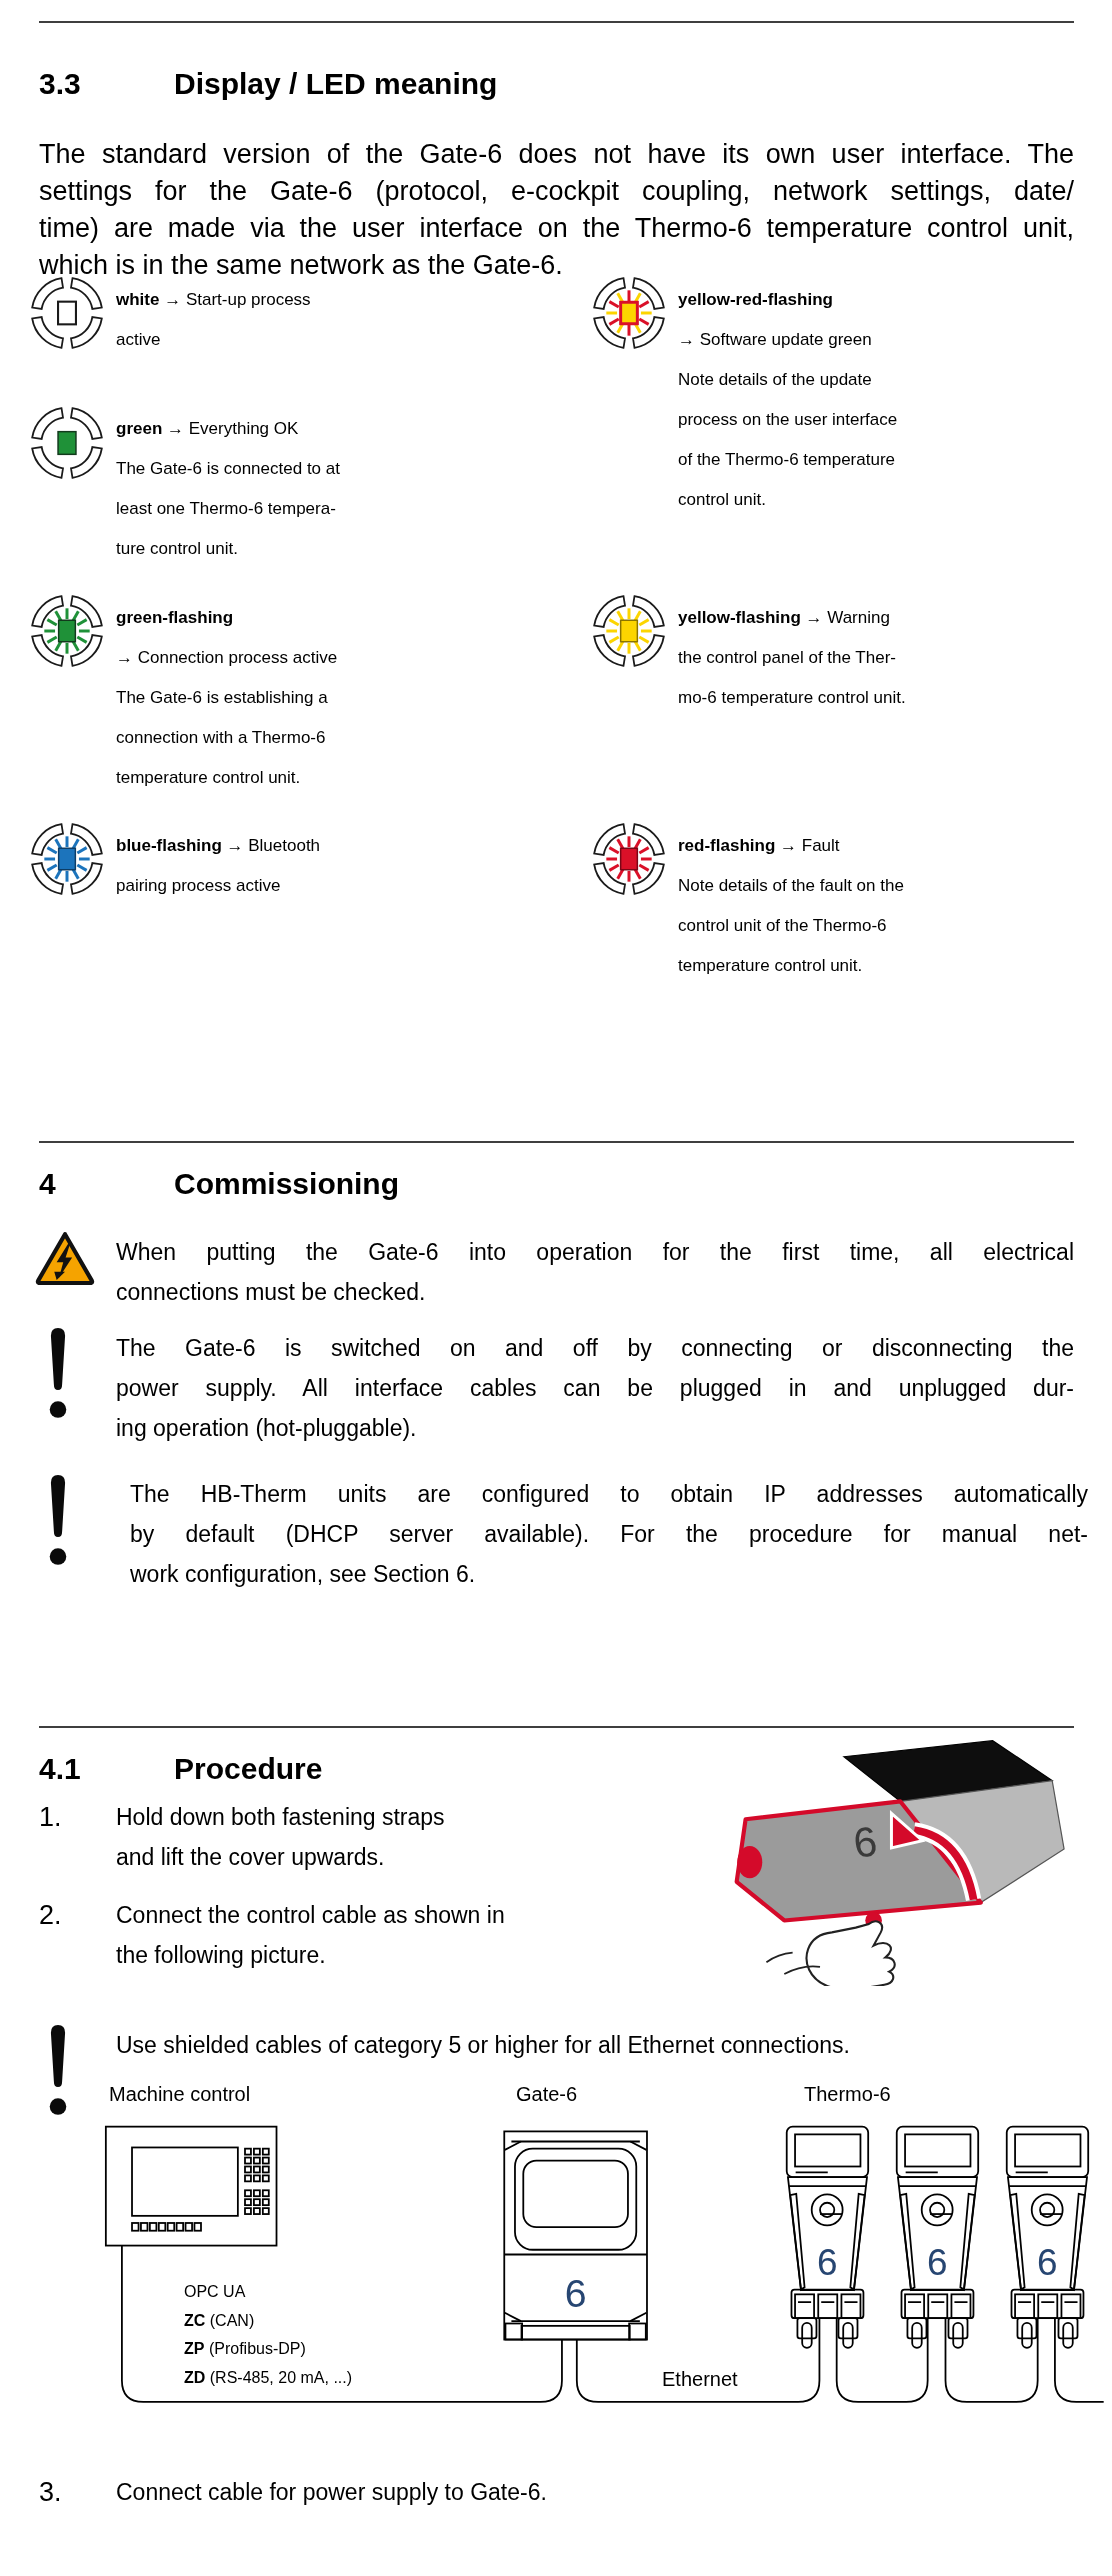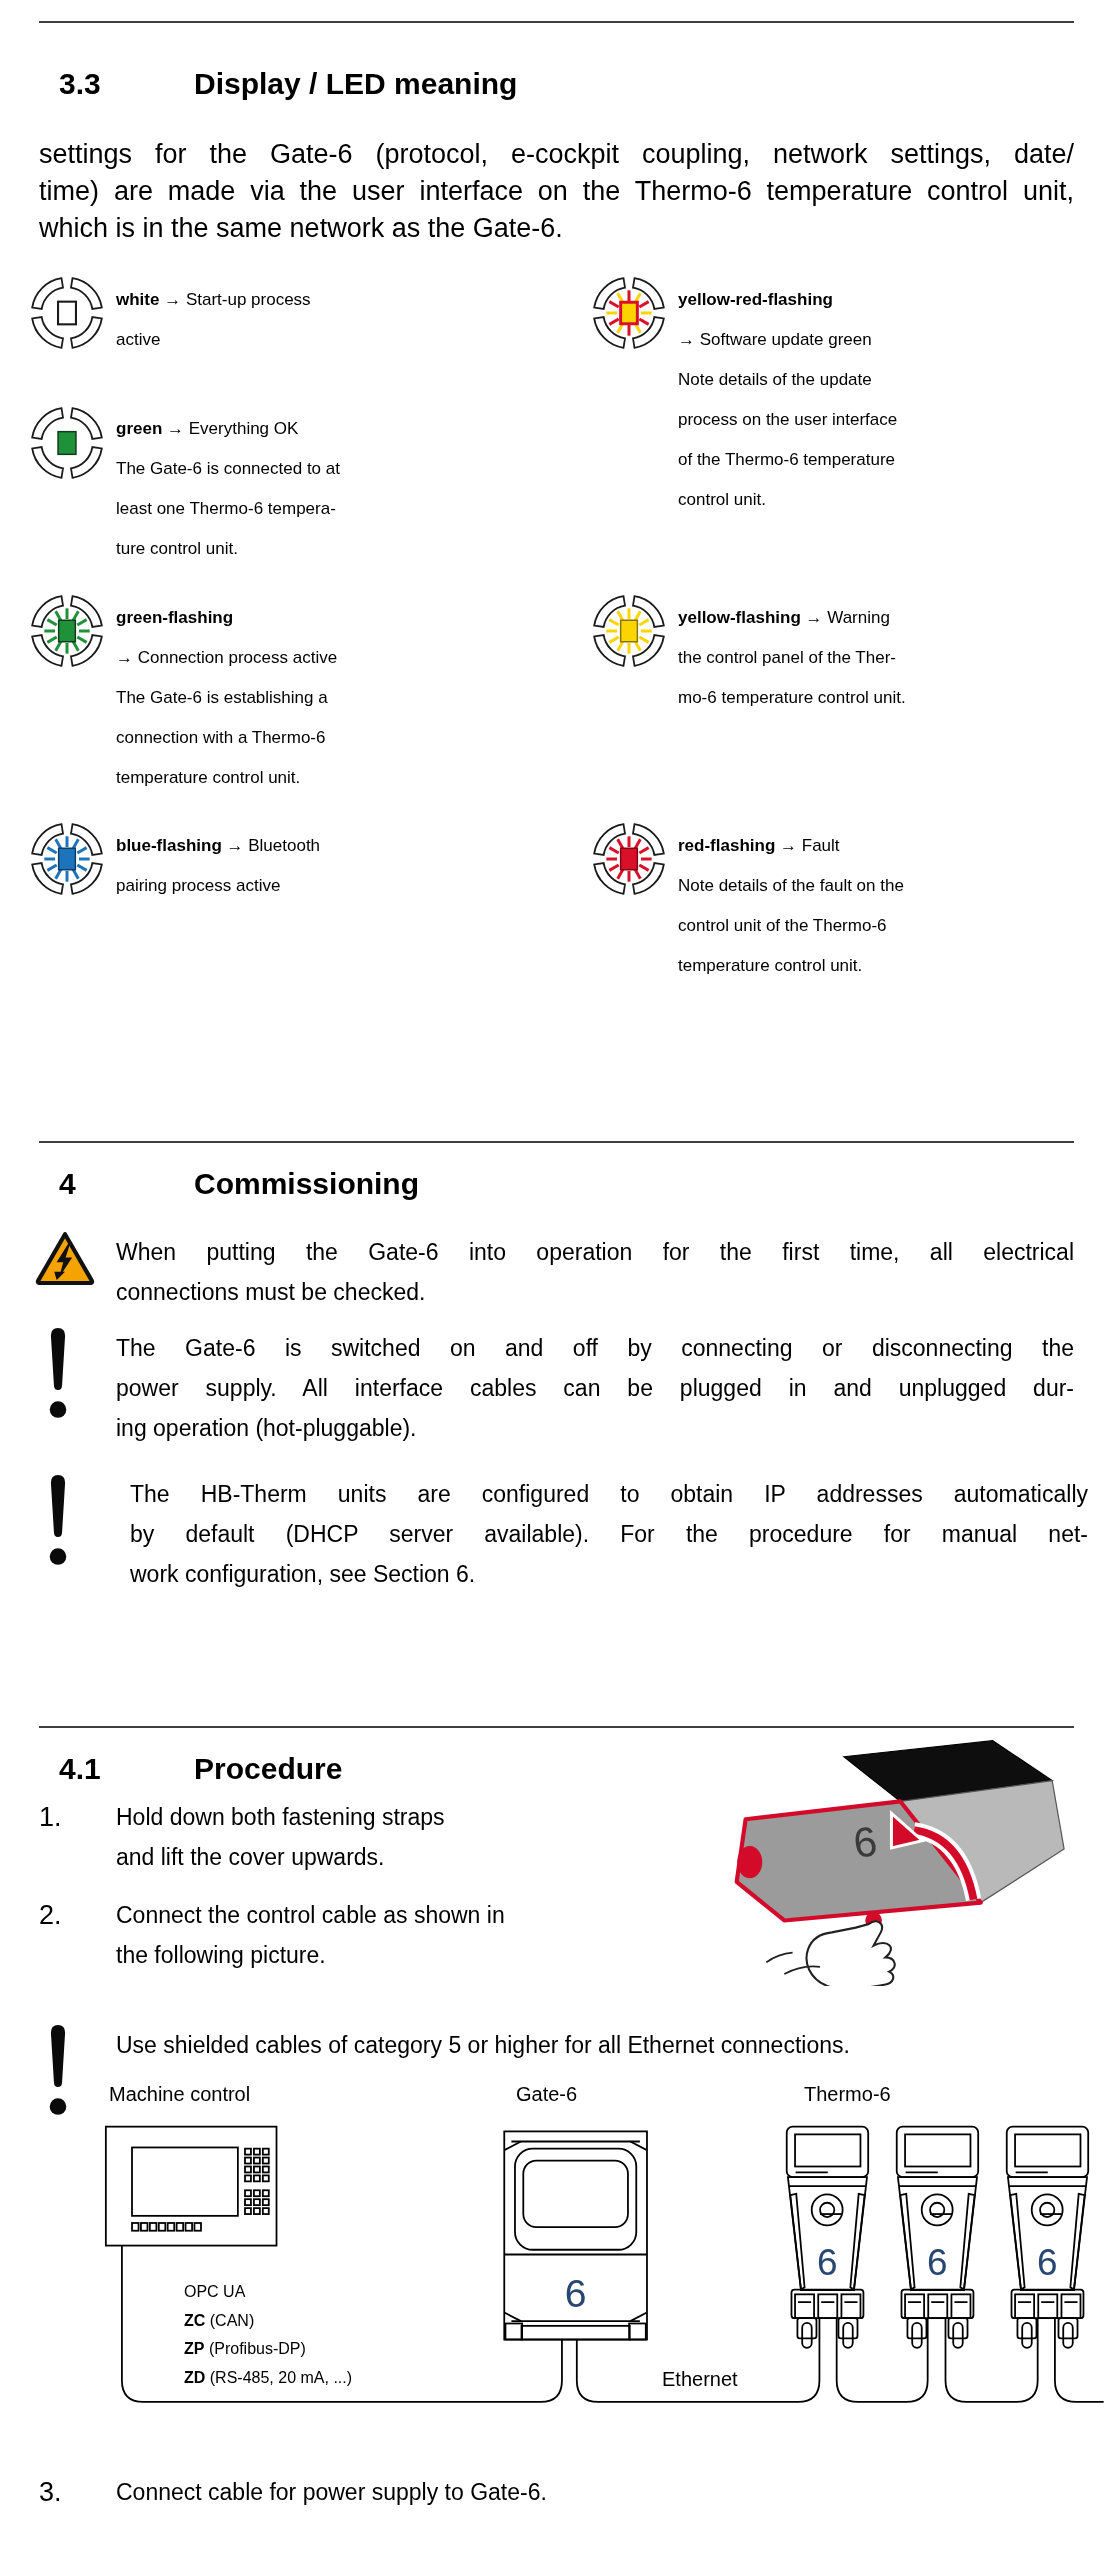--- a/index.html
+++ b/index.html
@@ -1,20 +1,20 @@
 <!DOCTYPE html>
 <html style="font-size:9.5px"><head>
 <meta charset="utf-8">
 <style>
   html,body{margin:0;padding:0;background:#fff;}
   .page{position:relative;width:1112px;height:2576px;background:#fff;color:#000;
         font-family:"Liberation Sans",sans-serif;overflow:hidden;}
   .abs{position:absolute;}
   .rule{position:absolute;left:39px;width:1035px;height:1.8px;background:#3f3f3f;}
-  .h{position:absolute;font-size:30px;font-weight:bold;line-height:33px;white-space:nowrap;margin-left:20px;}
+  .h{position:absolute;font-size:30px;font-weight:bold;line-height:33px;white-space:nowrap;}
   .txt{position:absolute;}
   .txt div{white-space:nowrap;}
   .lh63 div{height:37px;line-height:37px;font-size:27px;}
   .lh67 div{height:40px;line-height:40px;font-size:23px;}
   .lh68 div{height:40px;line-height:40px;font-size:17px;}
   .lh48 div{height:28.5px;line-height:28.5px;font-size:16px;}
   .jl{text-align:justify;overflow:hidden;white-space:normal !important;}
   .jl::after{content:"";display:inline-block;width:100%;height:0;vertical-align:top;}
   .num{position:absolute;left:39px;font-size:27px;line-height:40px;white-space:nowrap;}
   .dlabel{position:absolute;font-size:20px;line-height:27px;white-space:nowrap;}
@@ -35,20 +35,21 @@
   <div class="h" style="left:39px;top:67px">3.3</div>
   <div class="h" style="left:174px;top:67px">Display / LED meaning</div>
 
   <div class="h" style="left:39px;top:1167px">4</div>
   <div class="h" style="left:174px;top:1167px">Commissioning</div>
 
   <div class="h" style="left:39px;top:1752px">4.1</div>
   <div class="h" style="left:174px;top:1752px">Procedure</div>
 
   <div id="intro" class="txt lh63" style="left:39px;top:136px;width:1035px">
+      <div class="jl">The standard version of the Gate-6 does not have its own user interface. The</div>
       <div class="jl">settings for the Gate-6 (protocol, e-cockpit coupling, network settings, date/</div>
       <div class="jl">time) are made via the user interface on the Thermo-6 temperature control unit,</div>
       <div>which is in the same network as the Gate-6.</div>
     </div>
 
   <div id="led-layer">
       <svg class="abs" style="left:30px;top:276px" width="74" height="74" viewBox="-62 -62 124 124">
         <path d="M9.2,-58.3 A59,59 0 0 1 58.3,-9.2 L42.5,-6.7 A43,43 0 0 0 6.7,-42.5 Z" fill="#fff" stroke="#1a1a1a" stroke-width="3"></path>
         <path d="M58.3,9.2 A59,59 0 0 1 9.2,58.3 L6.7,42.5 A43,43 0 0 0 42.5,6.7 Z" fill="#fff" stroke="#1a1a1a" stroke-width="3"></path>
         <path d="M-9.2,58.3 A59,59 0 0 1 -58.3,9.2 L-42.5,6.7 A43,43 0 0 0 -6.7,42.5 Z" fill="#fff" stroke="#1a1a1a" stroke-width="3"></path>

